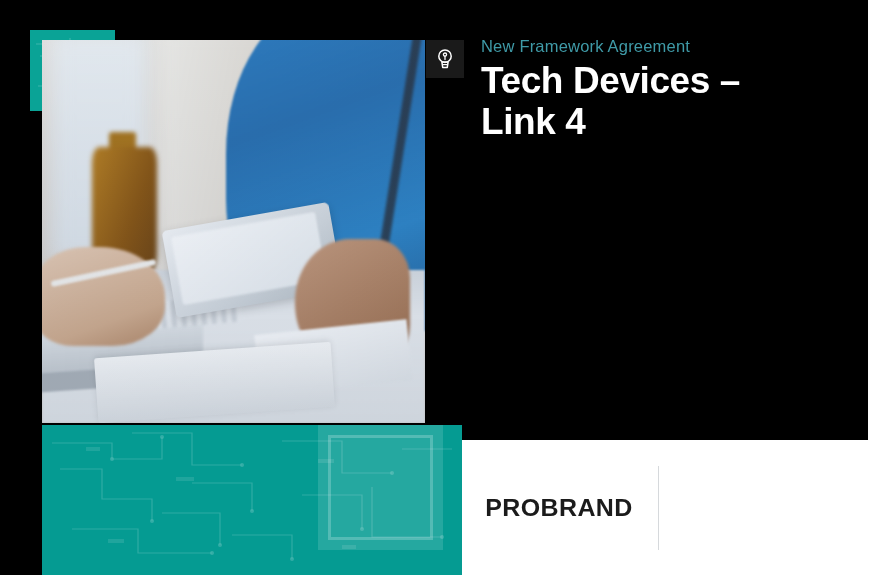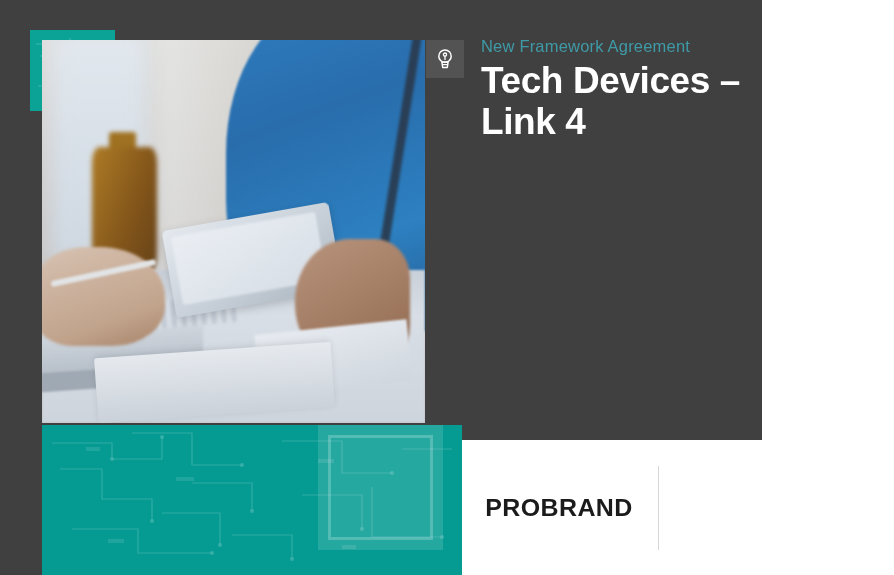--- a/index.html
+++ b/index.html
@@ -5,24 +5,24 @@
   html, body {
     margin: 0;
     padding: 0;
     background: #ffffff;
   }
   body {
     font-family: "Liberation Sans", sans-serif;
   }
   .banner {
     position: relative;
-    width: 762px;
+    width: 868px;
     height: 575px;
     overflow: hidden;
-    background: #404040;
+    background: #000000;
   }
 
   
   .visual-col {
     position: absolute;
     left: 0; top: 0;
     width: 470px;
     height: 575px;
   }
 

